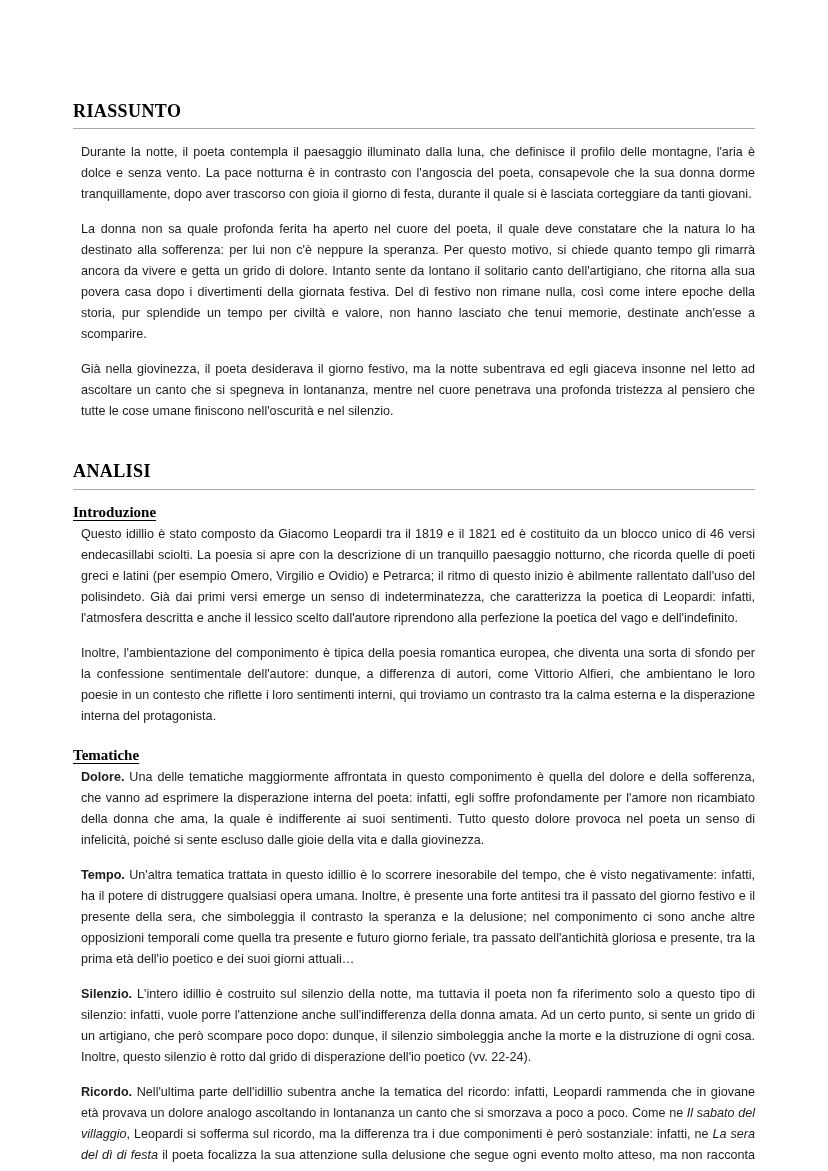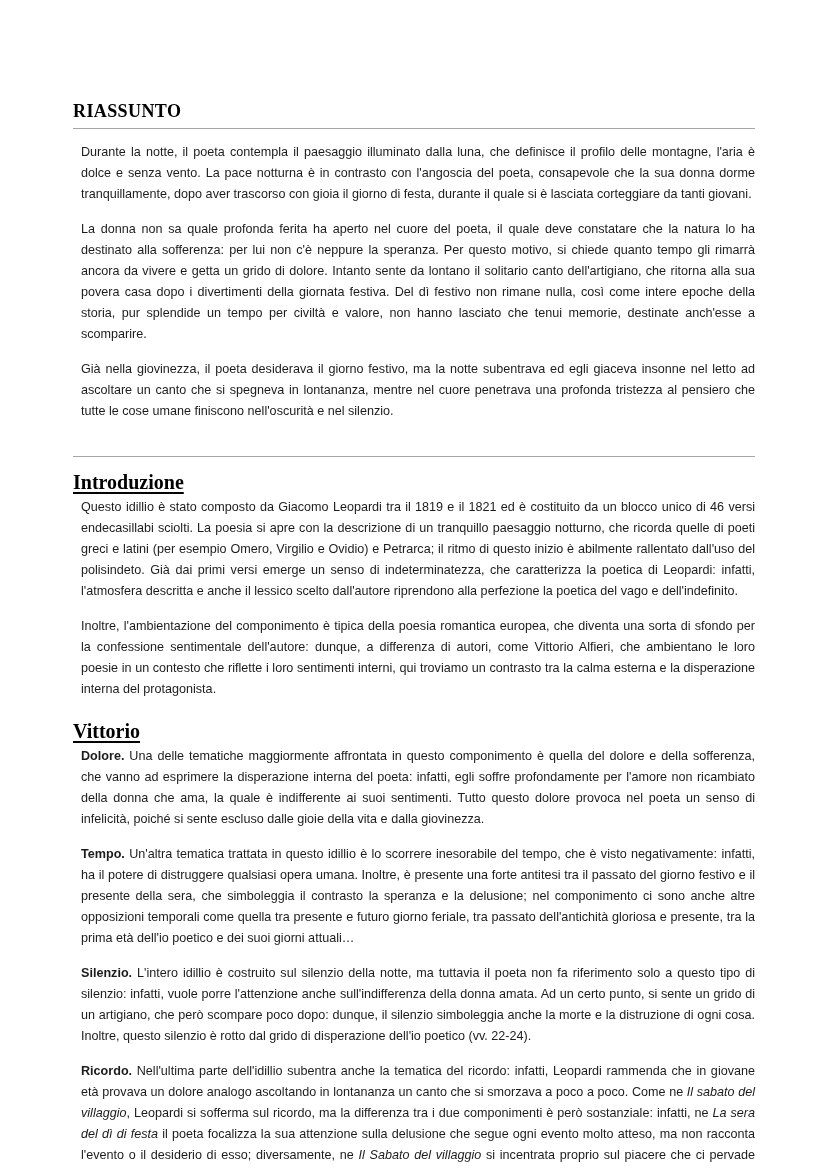--- a/index.html
+++ b/index.html
@@ -57,21 +57,21 @@
     margin: 0;
   }
   .section-block.analisi {
     margin-top: 34px;
   }
 
   
   .sub-heading {
     font-family: "Liberation Serif", "DejaVu Serif", serif;
     font-weight: bold;
-    font-size: 20px;
+    font-size: 15px;
     line-height: 1.2;
     color: #000000;
     text-decoration: underline;
     text-underline-offset: 3px;
     margin: 0 0 3px 0;
     display: inline-block;
   }
   .sub-heading-wrap {
     margin: 0;
     padding: 0;
@@ -109,30 +109,31 @@
     <section class="section-block">
       <h1 class="major-heading">Riassunto</h1>
       <hr class="rule">
 
       <p class="body">Durante la notte, il poeta contempla il paesaggio illuminato dalla luna, che definisce il profilo delle montagne, l'aria è dolce e senza vento. La pace notturna è in contrasto con l'angoscia del poeta, consapevole che la sua donna dorme tranquillamente, dopo aver trascorso con gioia il giorno di festa, durante il quale si è lasciata corteggiare da tanti giovani.</p>
       <p class="body">La donna non sa quale profonda ferita ha aperto nel cuore del poeta, il quale deve constatare che la natura lo ha destinato alla sofferenza: per lui non c'è neppure la speranza. Per questo motivo, si chiede quanto tempo gli rimarrà ancora da vivere e getta un grido di dolore. Intanto sente da lontano il solitario canto dell'artigiano, che ritorna alla sua povera casa dopo i divertimenti della giornata festiva. Del dì festivo non rimane nulla, così come intere epoche della storia, pur splendide un tempo per civiltà e valore, non hanno lasciato che tenui memorie, destinate anch'esse a scomparire.</p>
       <p class="body">Già nella giovinezza, il poeta desiderava il giorno festivo, ma la notte subentrava ed egli giaceva insonne nel letto ad ascoltare un canto che si spegneva in lontananza, mentre nel cuore penetrava una profonda tristezza al pensiero che tutte le cose umane finiscono nell'oscurità e nel silenzio.</p>
     </section>
 
     <section class="section-block analisi">
+      <h1 class="major-heading">Analisi</h1>
       <hr class="rule">
 
       <div class="sub-heading-wrap">
         <h2 class="sub-heading">Introduzione</h2>
       </div>
       <p class="body">Questo idillio è stato composto da Giacomo Leopardi tra il 1819 e il 1821 ed è costituito da un blocco unico di 46 versi endecasillabi sciolti. La poesia si apre con la descrizione di un tranquillo paesaggio notturno, che ricorda quelle di poeti greci e latini (per esempio Omero, Virgilio e Ovidio) e Petrarca; il ritmo di questo inizio è abilmente rallentato dall'uso del polisindeto. Già dai primi versi emerge un senso di indeterminatezza, che caratterizza la poetica di Leopardi: infatti, l'atmosfera descritta e anche il lessico scelto dall'autore riprendono alla perfezione la poetica del vago e dell'indefinito.</p>
       <p class="body">Inoltre, l'ambientazione del componimento è tipica della poesia romantica europea, che diventa una sorta di sfondo per la confessione sentimentale dell'autore: dunque, a differenza di autori, come Vittorio Alfieri, che ambientano le loro poesie in un contesto che riflette i loro sentimenti interni, qui troviamo un contrasto tra la calma esterna e la disperazione interna del protagonista.</p>
 
       <div class="sub-heading-wrap tematiche">
-        <h2 class="sub-heading">Vittorio</h2>
+        <h2 class="sub-heading">Tematiche</h2>
       </div>
 
       <p class="body"><span class="lead">Dolore.</span><span> Una delle tematiche maggiormente affrontata in questo componimento è quella del dolore e della sofferenza, che vanno ad esprimere la disperazione interna del poeta: infatti, egli soffre profondamente per l'amore non ricambiato della donna che ama, la quale è indifferente ai suoi sentimenti. Tutto questo dolore provoca nel poeta un senso di infelicità, poiché si sente escluso dalle gioie della vita e dalla giovinezza.</span></p>
 
       <p class="body"><span class="lead">Tempo.</span><span> Un'altra tematica trattata in questo idillio è lo scorrere inesorabile del tempo, che è visto negativamente: infatti, ha il potere di distruggere qualsiasi opera umana. Inoltre, è presente una forte antitesi tra il passato del giorno festivo e il presente della sera, che simboleggia il contrasto la speranza e la delusione; nel componimento ci sono anche altre opposizioni temporali come quella tra presente e futuro giorno feriale, tra passato dell'antichità gloriosa e presente, tra la prima età dell'io poetico e dei suoi giorni attuali…</span></p>
 
       <p class="body"><span class="lead">Silenzio.</span><span> L'intero idillio è costruito sul silenzio della notte, ma tuttavia il poeta non fa riferimento solo a questo tipo di silenzio: infatti, vuole porre l'attenzione anche sull'indifferenza della donna amata. Ad un certo punto, si sente un grido di un artigiano, che però scompare poco dopo: dunque, il silenzio simboleggia anche la morte e la distruzione di ogni cosa. Inoltre, questo silenzio è rotto dal grido di disperazione dell'io poetico (vv. 22-24).</span></p>
 
       <p class="body"><span class="lead">Ricordo.</span><span> Nell'ultima parte dell'idillio subentra anche la tematica del ricordo: infatti, Leopardi rammenda che in giovane età provava un dolore analogo ascoltando in lontananza un canto che si smorzava a poco a poco. Come ne </span><span class="ital">Il sabato del villaggio</span><span>, Leopardi si sofferma sul ricordo, ma la differenza tra i due componimenti è però sostanziale: infatti, ne </span><span class="ital">La sera del dì di festa</span><span> il poeta focalizza la sua attenzione sulla delusione che segue ogni evento molto atteso, ma non racconta l'evento o il desiderio di esso; diversamente, ne </span><span class="ital">Il Sabato del villaggio</span><span> si incentrata proprio sul piacere che ci pervade quando attendiamo un evento particolare.</span></p>
 

